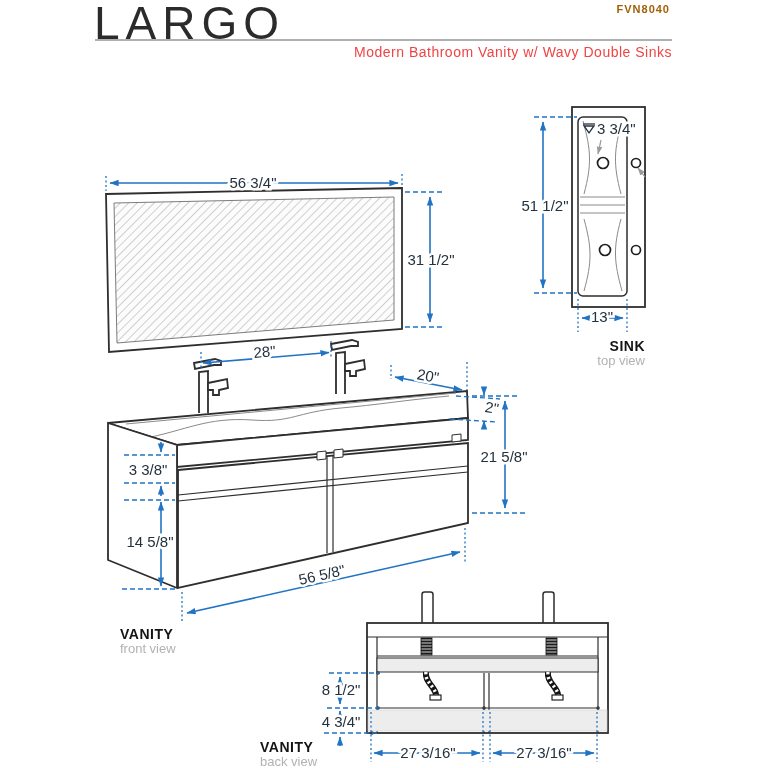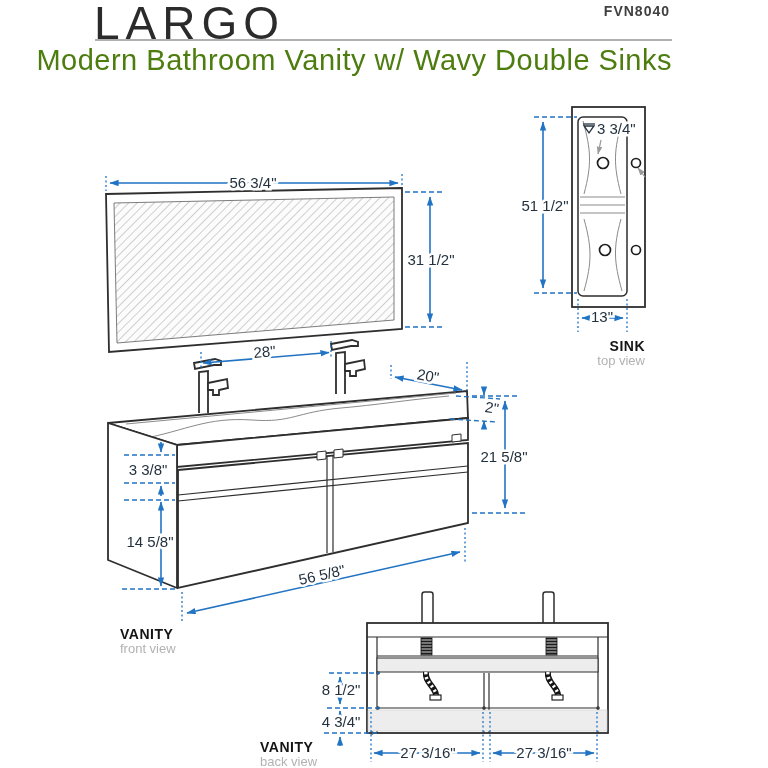--- a/index.html
+++ b/index.html
@@ -1,20 +1,20 @@
 <!DOCTYPE html>
 <html><head>
 <meta charset="utf-8">
 <style>
   html,body{margin:0;padding:0;background:#fff;}
   body{width:768px;height:768px;position:relative;font-family:"Liberation Sans",sans-serif;overflow:hidden;}
   .hdr-title{position:absolute;left:94px;top:-4px;font-size:46px;font-weight:400;letter-spacing:6px;color:#2b2b2b;}
-  .hdr-model{position:absolute;right:98px;top:3px;font-size:14px;font-weight:700;letter-spacing:1px;color:#404040;}
+  .hdr-model{position:absolute;right:98px;top:3px;font-size:11px;font-weight:700;letter-spacing:1px;color:#a16207;}
   .hdr-line{position:absolute;left:95px;right:96px;top:39px;border-top:2px solid #b0b0b0;}
-  .hdr-sub{position:absolute;right:96px;top:44px;font-size:29px;color:#4d7c0f;letter-spacing:0.5px;}
+  .hdr-sub{position:absolute;right:96px;top:44px;font-size:14px;color:#ef4444;letter-spacing:0.5px;}
   svg{position:absolute;left:0;top:0;}
   svg text{font-family:"Liberation Sans",sans-serif;}
   .dim{font-size:15px;fill:#24323f;stroke:#ffffff;stroke-width:5px;paint-order:stroke;font-weight:400;}
   .dimline{stroke:#2173c4;stroke-width:1.6;fill:none;}
   .ext{stroke:#2173c4;stroke-width:1.3;fill:none;stroke-dasharray:5 3;}
   .dot{stroke:#2173c4;stroke-width:1.3;fill:none;stroke-dasharray:2 2.5;}
   .ln{stroke:#2e2e2e;stroke-width:1.8;fill:#fff;}
   .ln2{stroke:#2e2e2e;stroke-width:1.2;fill:none;}
   .soft{stroke:#8a8a8a;stroke-width:1;fill:none;}
   .lbl{font-size:14px;font-weight:700;fill:#141414;letter-spacing:0.5px;}

